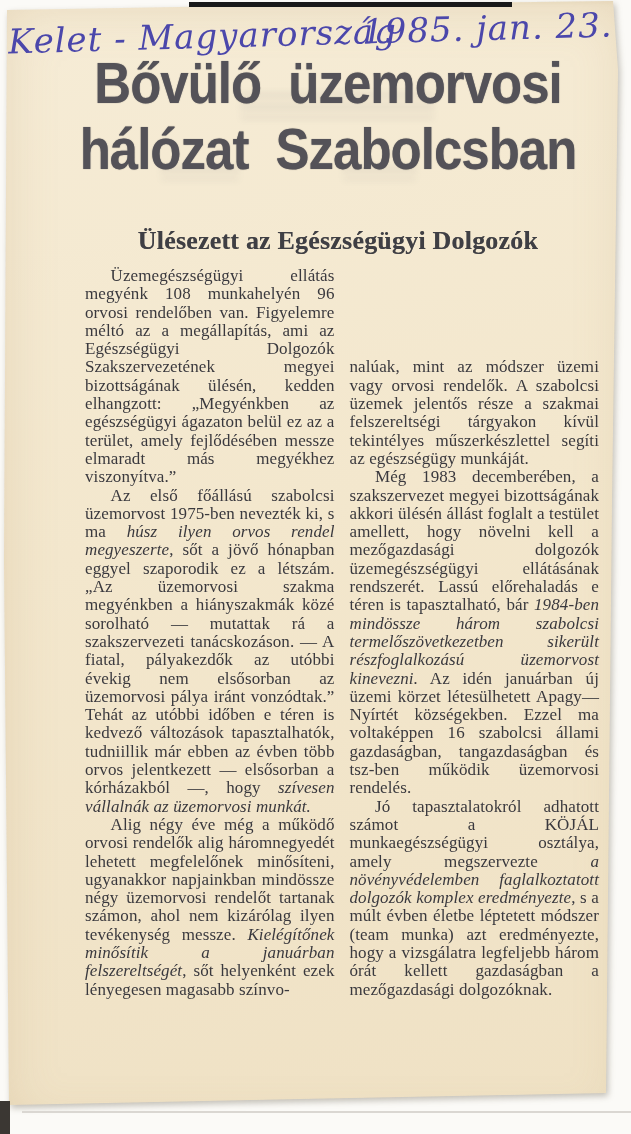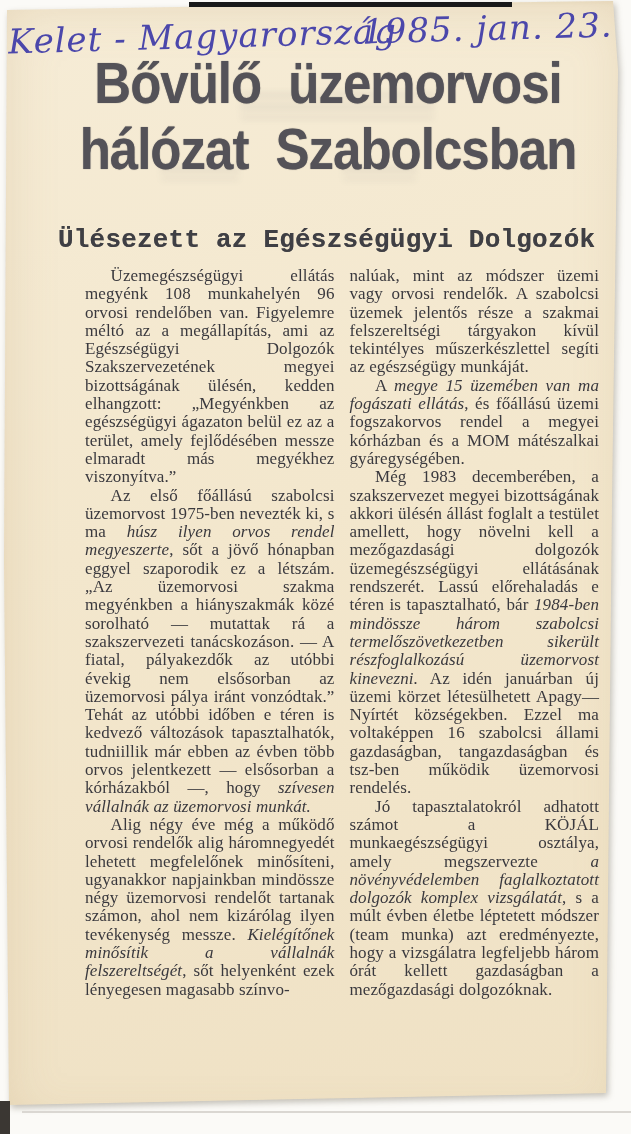--- a/index.html
+++ b/index.html
@@ -45,22 +45,22 @@
   .headline {
     position: absolute; left: 48px; top: 50px; width: 560px;
     text-align: center; color: var(--ink-title,#545258);
     font-family: "Liberation Sans", sans-serif; font-weight: bold;
     font-size: 51px; line-height: 59px; letter-spacing: -1px; word-spacing: 14px;
     transform: scaleY(1.12); transform-origin: top center;
     text-shadow: 0 0 1px rgba(70,70,75,0.65);
   }
   .subheadline {
     position: absolute; left: 58px; top: 224px; width: 560px;
-    text-align: left; color: var(--ink-sub,#3f3f44);
-    font-family: Liberation Mono, monospace; font-weight: bold;
+    text-align: center; color: var(--ink-sub,#3f3f44);
+    font-family: Liberation Serif, serif; font-weight: bold;
     font-size: 26px; line-height: 33px; letter-spacing: 0.2px;
     text-shadow: 0 0 0.5px rgba(60,60,65,0.6);
   }
 
   
   .body-cols {
     position: absolute; left: 85px; top: 267px; width: 514px;
     display: flex; gap: 15px;
     color: var(--ink-body,#3a393e);
     font-size: 17px; line-height: 18.3px; letter-spacing: 0.1px; align-items: flex-end;
@@ -94,26 +94,25 @@
   </div>
 
   <div class="subheadline">
     <div>Ülésezett az Egészségügyi Dolgozók</div>
   </div>
 
   <div class="body-cols">
     <div class="col">
         <p class="para"><span>Üzemegészségügyi ellátás megyénk 108 munkahelyén 96 orvosi rendelőben van. Figyelemre méltó az a megállapítás, ami az Egészségügyi Dolgozók Szakszervezetének megyei bizottságának ülésén, kedden elhangzott: „Megyénkben az egészségügyi ágazaton belül ez az a terület, amely fejlődésében messze elmaradt más megyékhez viszonyítva.”</span></p>
         <p class="para"><span>Az első főállású szabolcsi üzemorvost 1975-ben nevezték ki, s ma </span><span class="ital">húsz ilyen orvos rendel megyeszerte</span><span>, sőt a jövő hónapban eggyel szaporodik ez a létszám. „Az üzemorvosi szakma megyénkben a hiányszakmák közé sorolható — mutattak rá a szakszervezeti tanácskozáson. — A fiatal, pályakezdők az utóbbi évekig nem elsősorban az üzemorvosi pálya iránt vonzódtak.” Tehát az utóbbi időben e téren is kedvező változások tapasztalhatók, tudniillik már ebben az évben több orvos jelentkezett — elsősorban a kórházakból —, hogy </span><span class="ital">szívesen vállalnák az üzemorvosi munkát.</span></p>
-        <p class="para"><span>Alig négy éve még a működő orvosi rendelők alig háromnegyedét lehetett megfelelőnek minősíteni, ugyanakkor napjainkban mindössze négy üzemorvosi rendelőt tartanak számon, ahol nem kizárólag ilyen tevékenység messze. </span><span class="ital">Kielégítőnek minősítik a vállalnák felszereltségét</span><span>, sőt helyenként ezek lényegesen magasabb színvo-</span></p>
+        <p class="para"><span>Alig négy éve még a működő orvosi rendelők alig háromnegyedét lehetett megfelelőnek minősíteni, ugyanakkor napjainkban mindössze négy üzemorvosi rendelőt tartanak számon, ahol nem kizárólag ilyen tevékenység messze. </span><span class="ital">Kielégítőnek minősítik a januárban felszereltségét</span><span>, sőt helyenként ezek lényegesen magasabb színvo-</span></p>
       </div>
     <div class="col">
         <p class="para noindent"><span>nalúak, mint az módszer üzemi vagy orvosi rendelők. A szabolcsi üzemek jelentős része a szakmai felszereltségi tárgyakon kívül tekintélyes műszerkészlettel segíti az egészségügy munkáját.</span></p>
-        <p class="para"><span>A </span><span class="ital">megye 15 üzemében van ma fogászati ellátás</span><span>, és főállású üzemi fogszakorvos rendel a megyei kórházban és a MOM mátészalkai gyáregységében.</span></p>
         <p class="para"><span>Még 1983 decemberében, a szakszervezet megyei bizottságának akkori ülésén állást foglalt a testület amellett, hogy növelni kell a mezőgazdasági dolgozók üzemegészségügyi ellátásának rendszerét. Lassú előrehaladás e téren is tapasztalható, bár </span><span class="ital">1984-ben mindössze három szabolcsi termelőszövetkezetben sikerült részfoglalkozású üzemorvost kinevezni.</span><span> Az idén januárban új üzemi körzet létesülhetett Apagy—Nyírtét községekben. Ezzel ma voltaképpen 16 szabolcsi állami gazdaságban, tangazdaságban és tsz-ben működik üzemorvosi rendelés.</span></p>
-        <p class="para"><span>Jó tapasztalatokról adhatott számot a KÖJÁL munkaegészségügyi osztálya, amely megszervezte </span><span class="ital">a növényvédelemben faglalkoztatott dolgozók komplex vizsgálatát</span><span>, s a múlt évben életbe léptetett módszer (team munka) azt eredményezte, hogy a vizsgálatra legfeljebb három órát kellett gazdaságban a mezőgazdasági dolgozóknak.</span></p>
+        <p class="para"><span>Jó tapasztalatokról adhatott számot a KÖJÁL munkaegészségügyi osztálya, amely megszervezte </span><span class="ital">a növényvédelemben faglalkoztatott dolgozók komplex eredményezte</span><span>, s a múlt évben életbe léptetett módszer (team munka) azt eredményezte, hogy a vizsgálatra legfeljebb három órát kellett gazdaságban a mezőgazdasági dolgozóknak.</span></p>
       </div>
   </div>
 
   <div class="corner-mark"></div>
   <div class="scan-line"></div>
 
 </div>
 
 </body></html>

